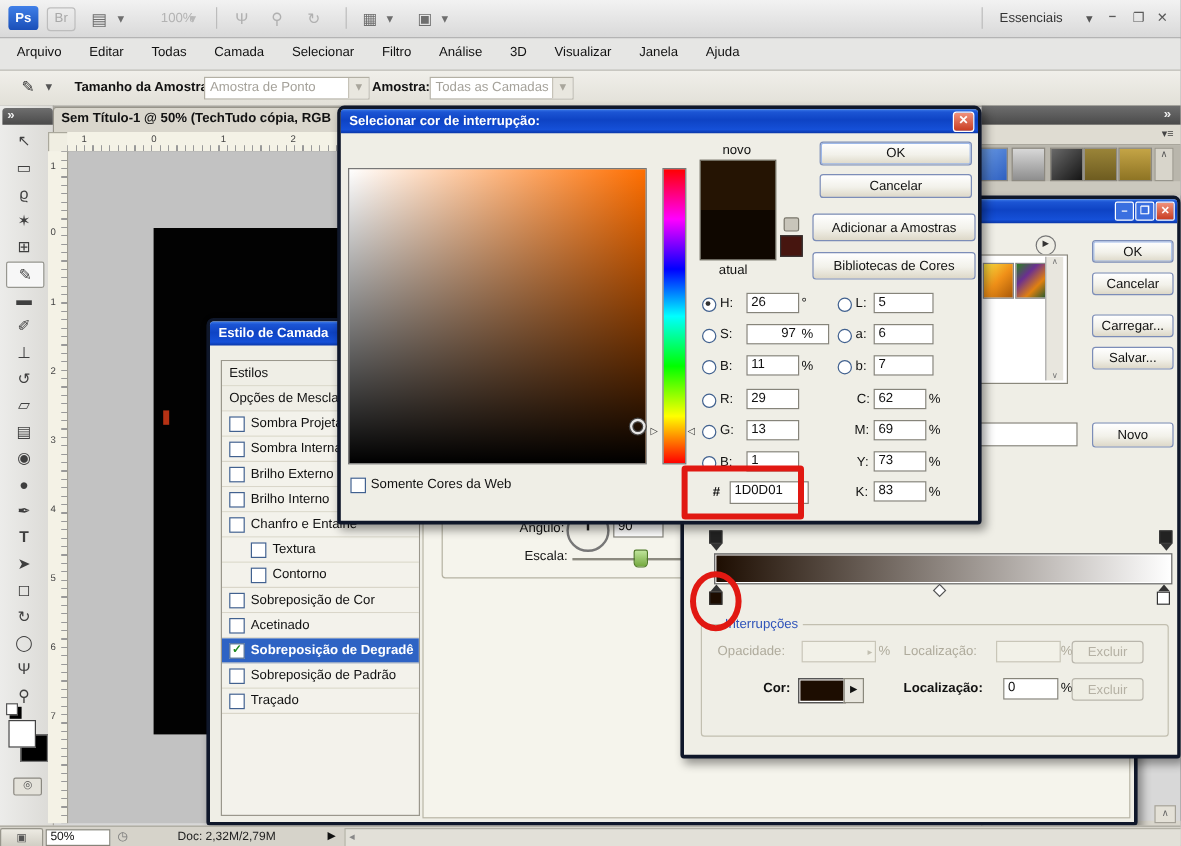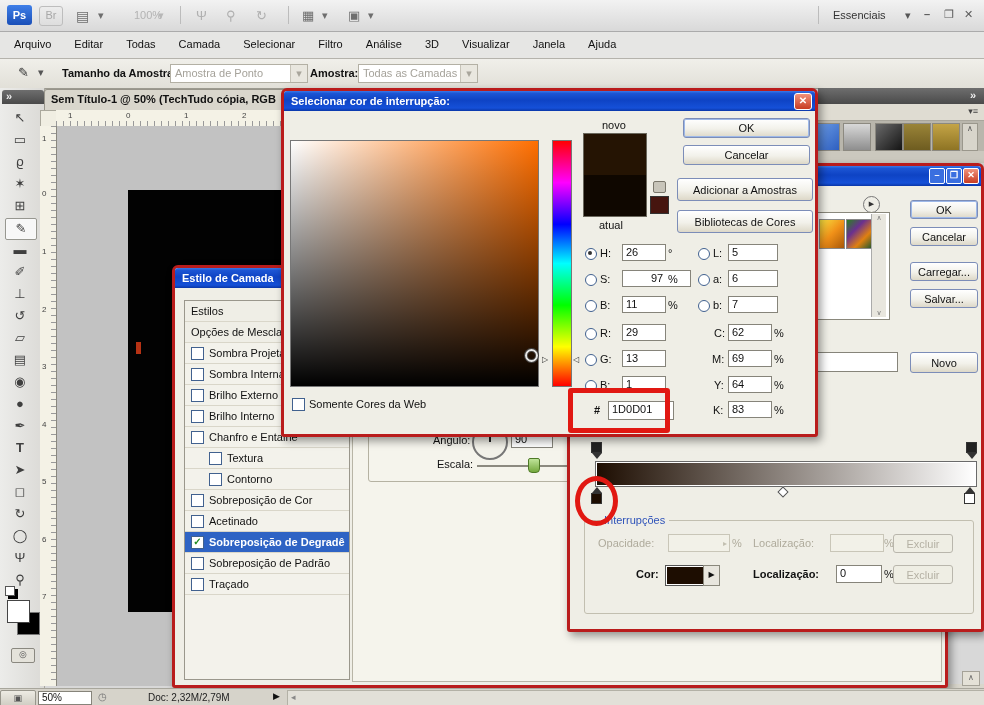--- a/index.html
+++ b/index.html
@@ -1,19 +1,19 @@
 <!DOCTYPE html>
 <html><head>
 <meta charset="utf-8">
 <style>
   html,body{margin:0;padding:0;background:#666;}
   #root{position:relative;width:984px;height:705px;overflow:hidden;background:#D8D8D8;
         font-family:"Liberation Sans",sans-serif;font-size:11px;color:#111;}
   .abs{position:absolute;}
-  .dlg{position:absolute;border:3px solid #b91c1c;border-radius:6px 6px 3px 3px;
+  .dlg{position:absolute;border:3px solid #0f172a;border-radius:6px 6px 3px 3px;
        background:#EFEEE6;box-shadow:3px 4px 8px rgba(0,0,0,.4);}
   .titlebar{position:absolute;left:0;top:0;right:0;height:20px;
        background:linear-gradient(180deg,#3A79E8 0%,#1C55D4 12%,#0E43C4 45%,#1550D8 85%,#0A36A8 100%);
        color:#fff;font-weight:bold;line-height:20px;padding-left:7px;border-radius:3px 3px 0 0;}
   .xpbtn{position:absolute;background:linear-gradient(180deg,#FFFFFF,#F2F1EA 55%,#DDD8C8);
        border:1px solid #7C8DB8;border-radius:3px;text-align:center;font-size:11px;
        display:flex;align-items:center;justify-content:center;cursor:default;}
   .xpbtn.dis{color:#B5B1A4;border-color:#B9B6AC;background:#EFEEE4;}
   .fld{position:absolute;background:#fff;border:1px solid #86847A;font-size:11px;
        line-height:15px;padding:0 3px;}
@@ -415,21 +415,21 @@
     <span class="radio" style="left:414px;top:209px;"></span>
     <span class="lbl" style="left:429px;top:208px;">b:</span>
     <div class="fld" style="left:444px;top:205px;width:42px;height:15px;">7</div>
     <span class="lbl" style="left:430px;top:236px;">C:</span>
     <div class="fld" style="left:444px;top:233px;width:36px;height:15px;">62</div>
     <span class="lbl" style="left:490px;top:236px;">%</span>
     <span class="lbl" style="left:428px;top:262px;">M:</span>
     <div class="fld" style="left:444px;top:259px;width:36px;height:15px;">69</div>
     <span class="lbl" style="left:490px;top:262px;">%</span>
     <span class="lbl" style="left:430px;top:288px;">Y:</span>
-    <div class="fld" style="left:444px;top:285px;width:36px;height:15px;">64</div>
+    <div class="fld" style="left:444px;top:285px;width:36px;height:15px;">73</div>
     <span class="lbl" style="left:490px;top:288px;">%</span>
     <span class="lbl" style="left:429px;top:313px;">K:</span>
     <div class="fld" style="left:444px;top:310px;width:36px;height:15px;">83</div>
     <span class="lbl" style="left:490px;top:313px;">%</span>
 
     <span class="chk abs" style="position:absolute;left:8px;top:307px;"></span>
     <span class="lbl" style="left:25px;top:307px;">Somente Cores da Web</span>
   </div>
 
   <div class="abs" style="left:568px;top:388px;width:92px;height:35px;border:5px solid #E11812;border-radius:3px;z-index:40;"></div>

